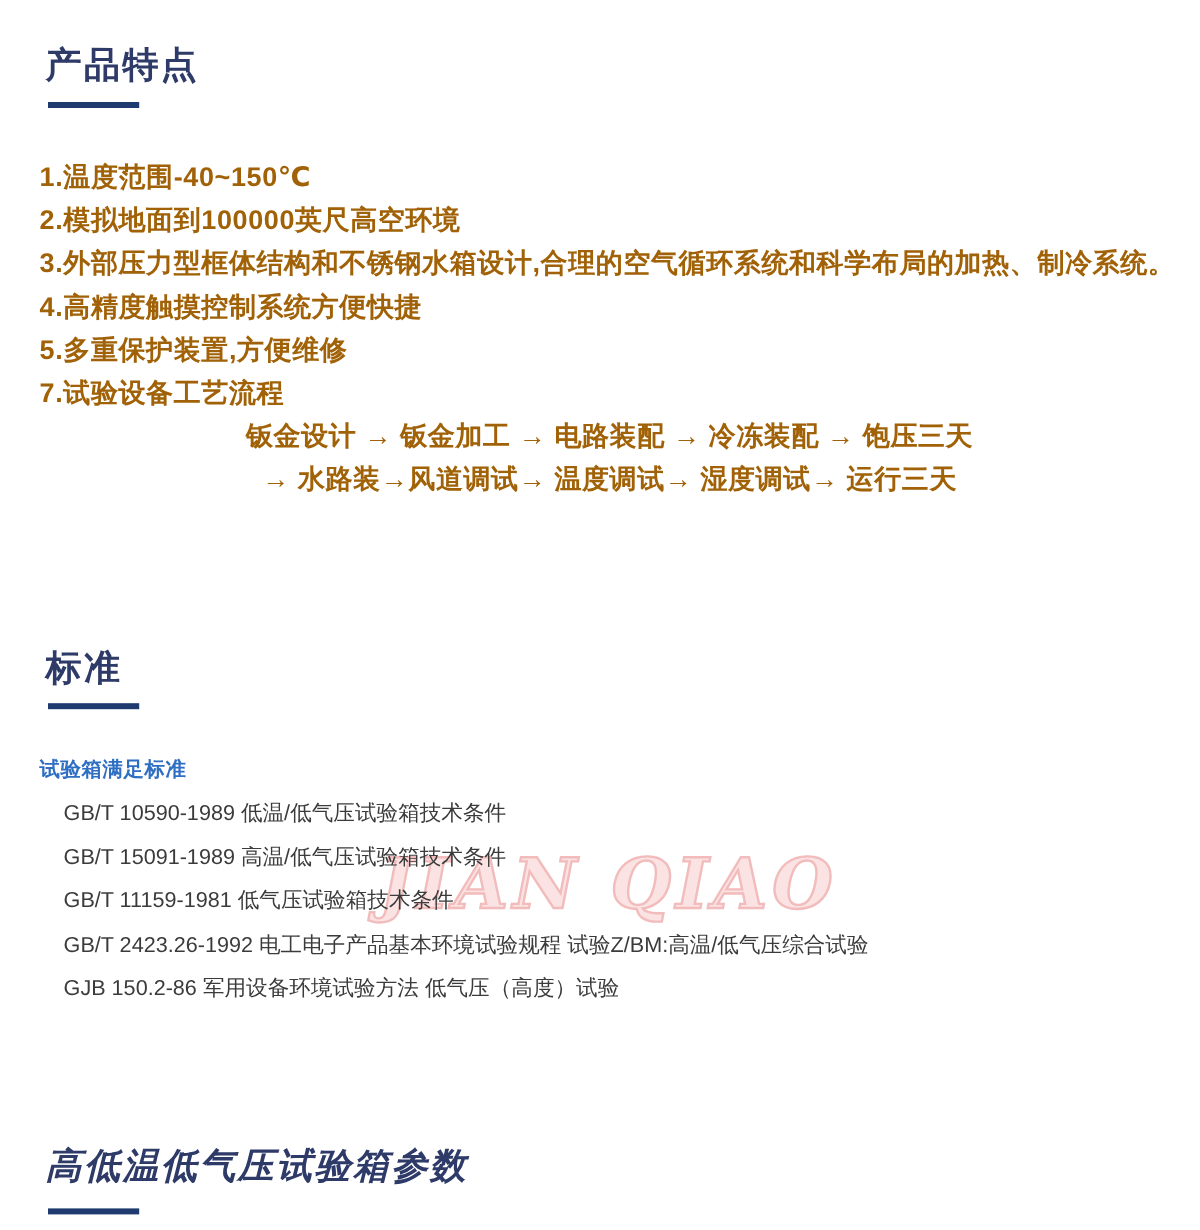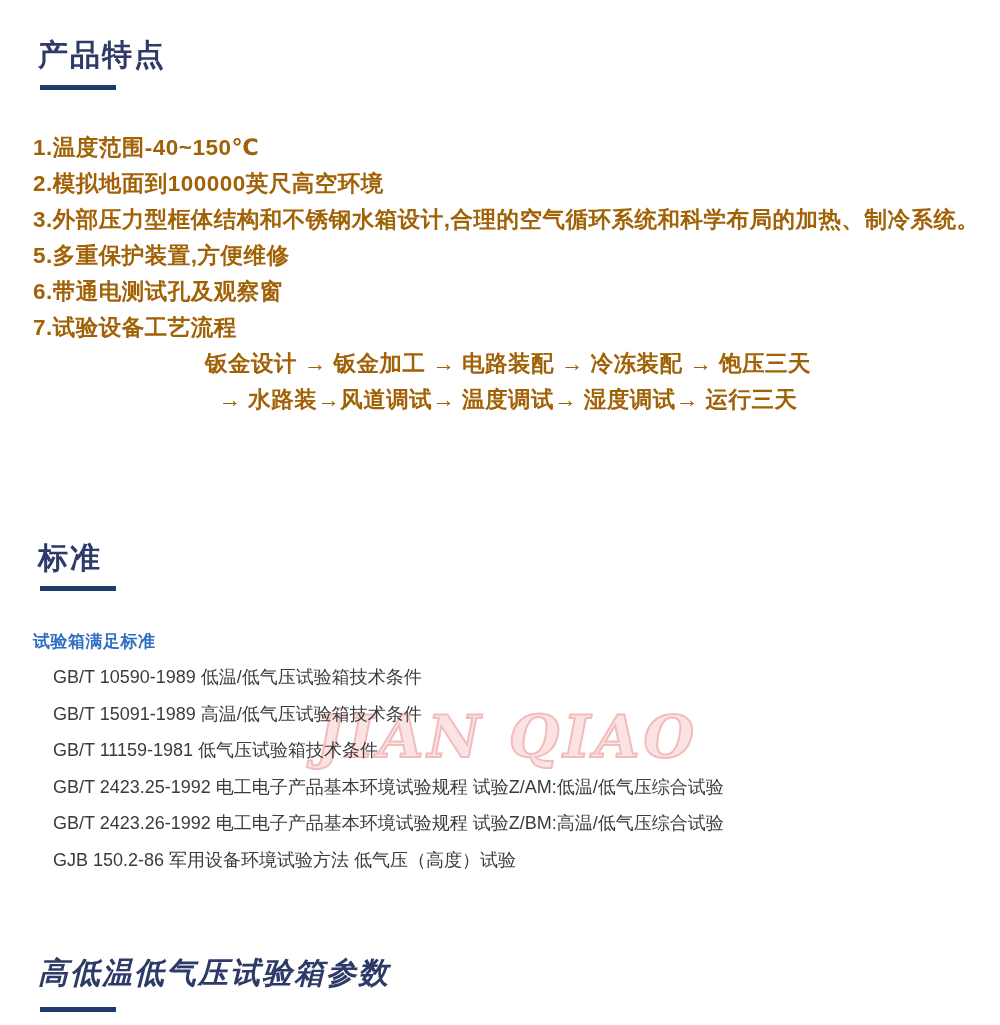--- a/index.html
+++ b/index.html
@@ -58,39 +58,38 @@
 
 <div class="page">
 
   <h1 class="sec-title t1">产品特点</h1>
   <div class="underline u1"></div>
 
   <div class="features">
     <div class="feat">1.温度范围-40~150℃</div>
     <div class="feat">2.模拟地面到100000英尺高空环境</div>
     <div class="feat">3.外部压力型框体结构和不锈钢水箱设计,合理的空气循环系统和科学布局的加热、制冷系统。</div>
+    <div class="feat">4.高精度触摸控制系统方便快捷</div>
     <div class="feat">5.多重保护装置,方便维修</div>
-    <div class="feat">6.带通电测试孔及观察窗</div>
     <div class="feat">7.试验设备工艺流程</div>
     <div class="flow">钣金设计 → 钣金加工 → 电路装配 → 冷冻装配 → 饱压三天</div>
     <div class="flow">→ 水路装→风道调试→ 温度调试→ 湿度调试→ 运行三天</div>
   </div>
 
   <h2 class="sec-title t2">标准</h2>
   <div class="underline u2"></div>
 
   <div class="std-subtitle">试验箱满足标准</div>
 
   <div class="watermark">JIAN QIAO</div>
 
   <div class="standards">
     <div class="std">GB/T 10590-1989 低温/低气压试验箱技术条件</div>
     <div class="std">GB/T 15091-1989 高温/低气压试验箱技术条件</div>
     <div class="std">GB/T 11159-1981 低气压试验箱技术条件</div>
-    <div class="std">GB/T 2423.25-1992 电工电子产品基本环境试验规程 试验Z/AM:低温/低气压综合试验</div>
     <div class="std">GB/T 2423.26-1992 电工电子产品基本环境试验规程 试验Z/BM:高温/低气压综合试验</div>
     <div class="std">GJB 150.2-86 军用设备环境试验方法 低气压（高度）试验</div>
   </div>
 
   <h2 class="sec-title t3">高低温低气压试验箱参数</h2>
   <div class="underline u3"></div>
 
 </div>
 
 </body></html>

